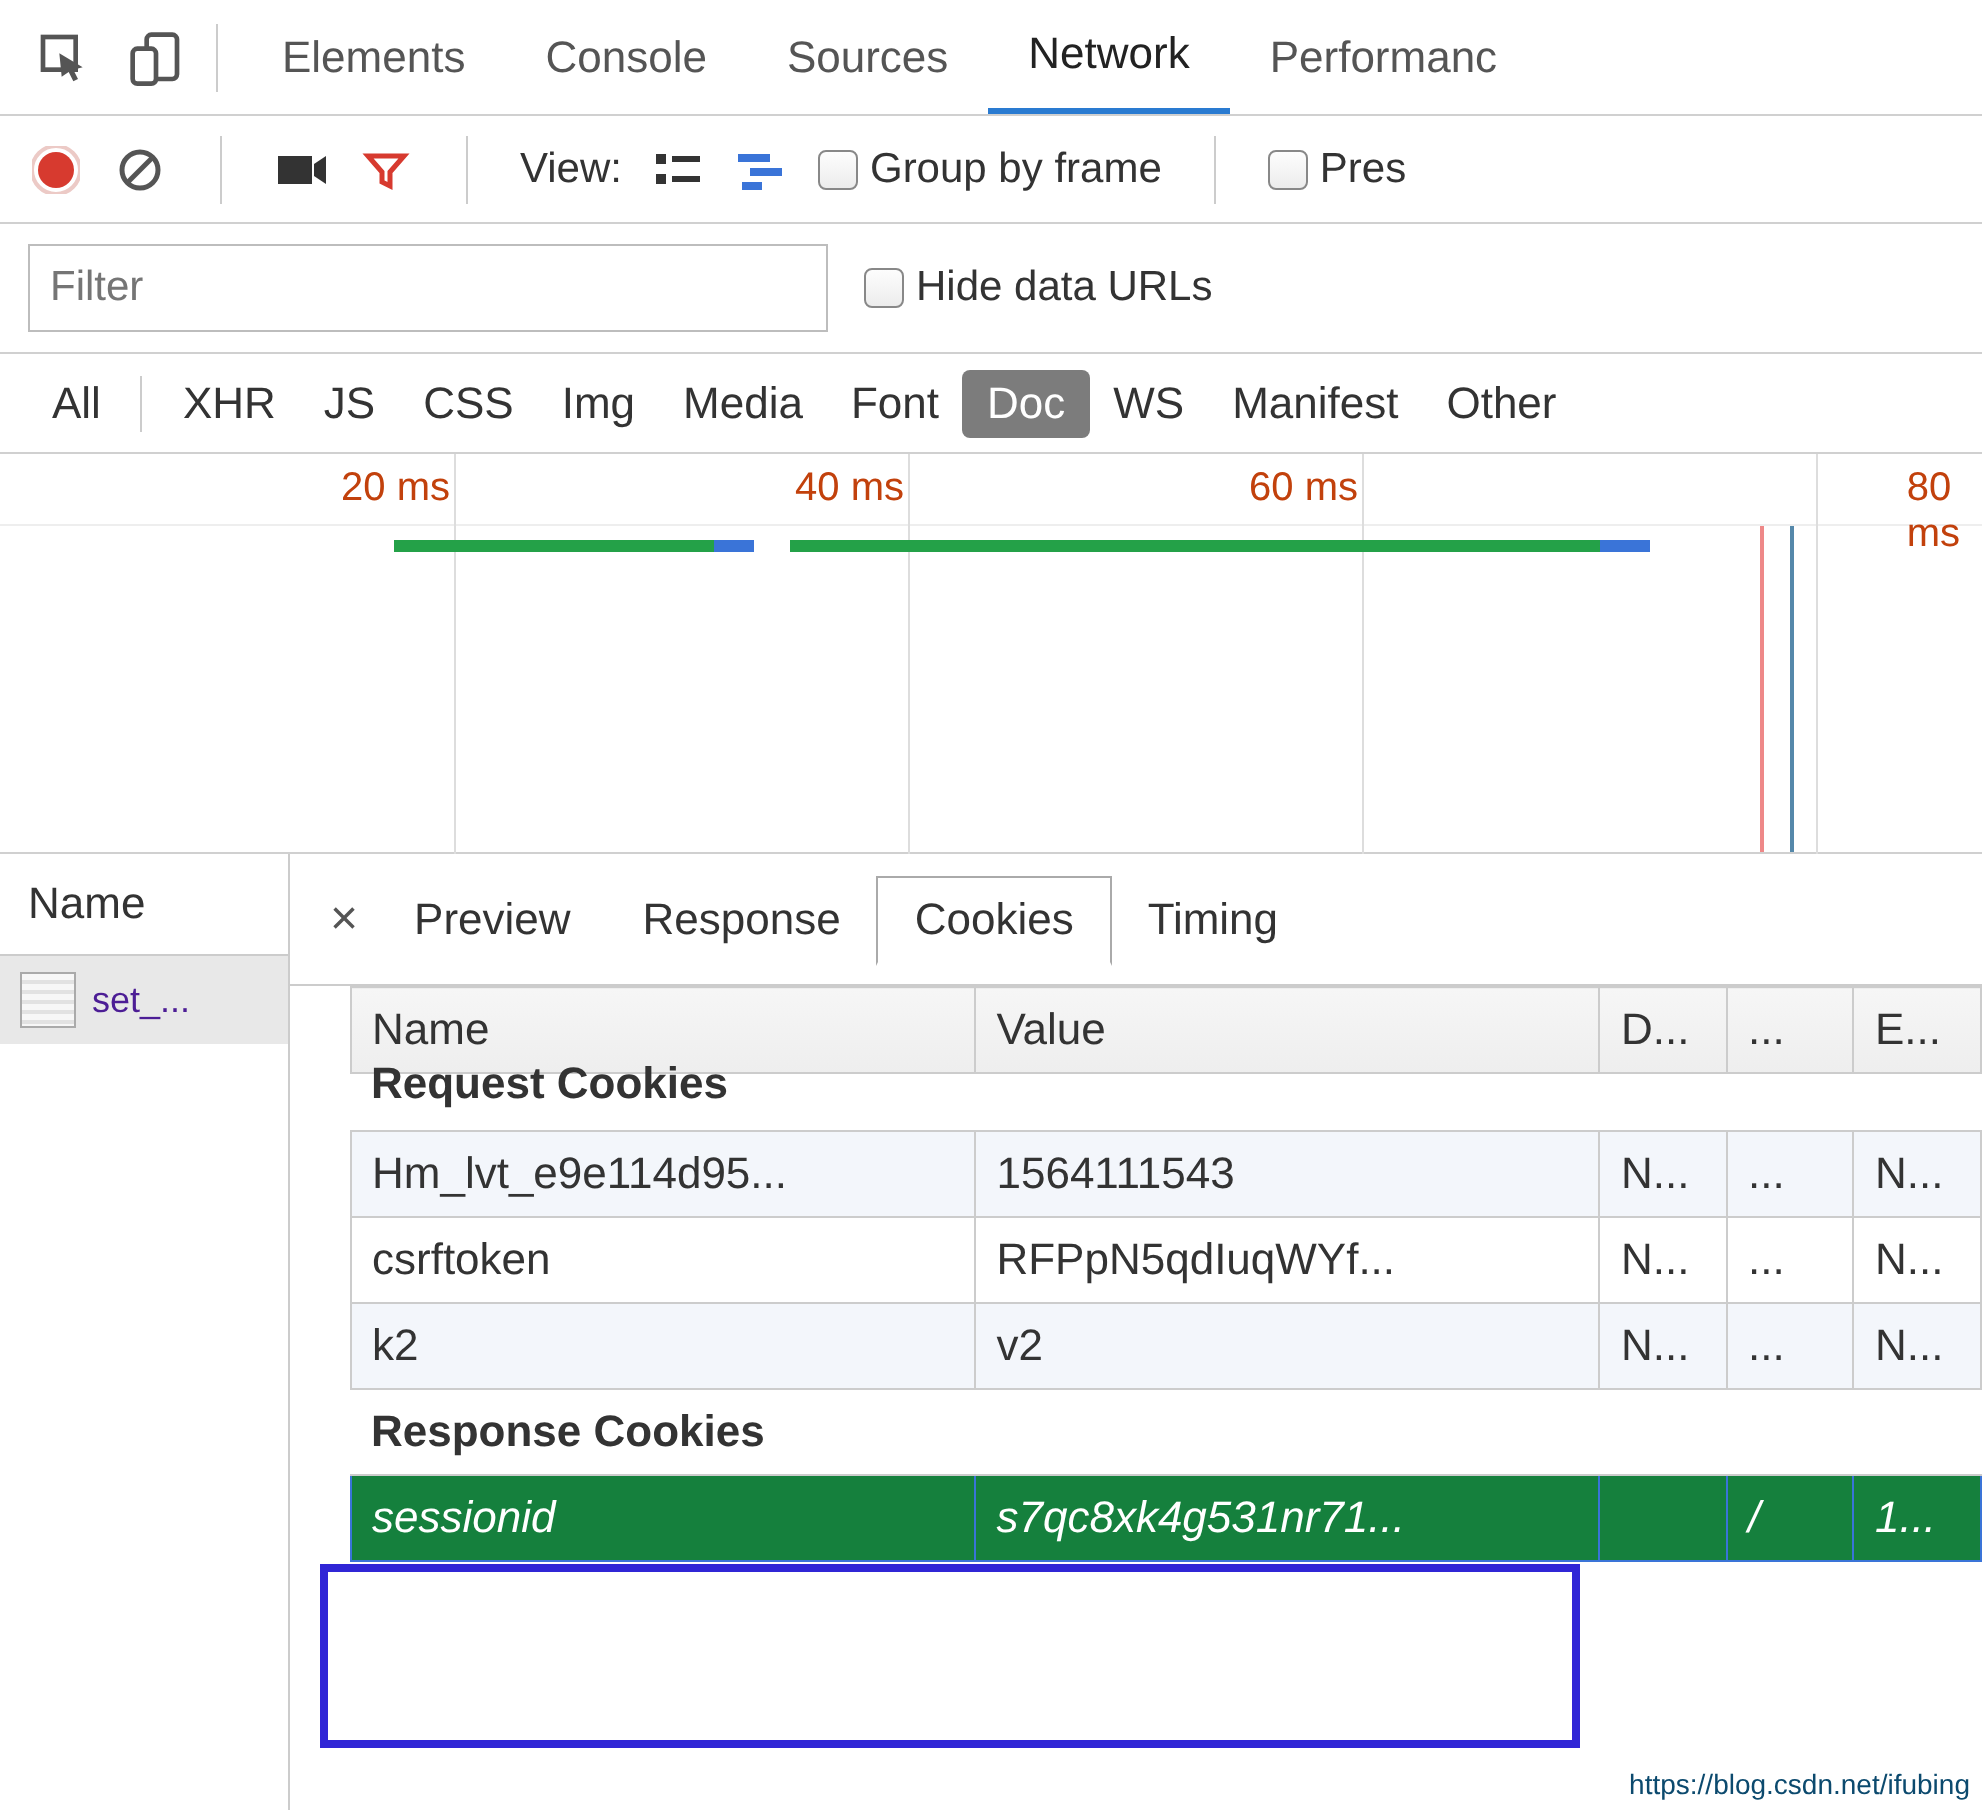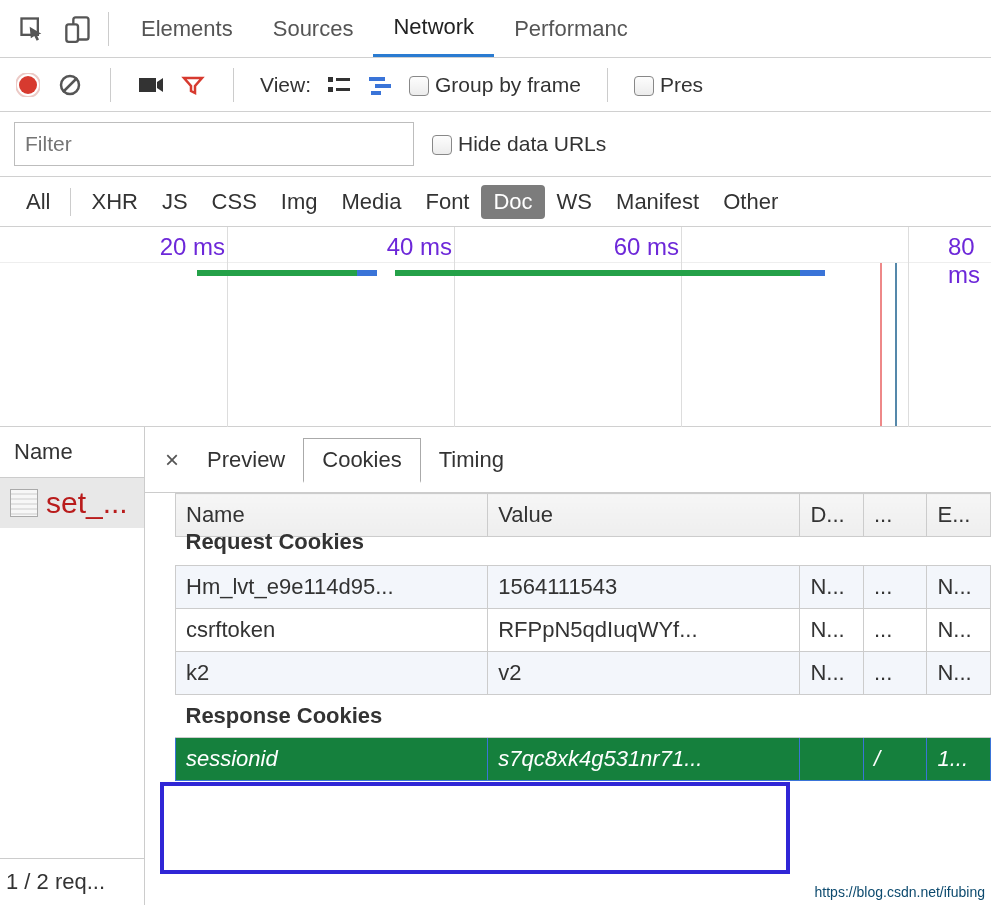--- a/index.html
+++ b/index.html
@@ -96,42 +96,42 @@
   }
   .typesep { width:1px; height:28px; background:#ccc; margin:0 8px; }
 
   .timeline {
     height: 200px;
     border-bottom: 1px solid #d0d0d0;
     position: relative;
   }
   .ticks { display:flex; height:36px; position:relative; border-bottom:1px solid #eee; }
   .tick {
-    position:absolute; top:6px; font-size:24px; color:#6d28d9; transform:translateX(-100%);
+    position:absolute; top:6px; font-size:20px; color:#c2410c; transform:translateX(-100%);
   }
   .tickline { position:absolute; top:0; width:1px; height:200px; background:#ddd; }
   .bars { position:absolute; top:40px; left:0; right:0; height:12px;}
   .bar { position:absolute; height:6px; top:3px; }
   .vline { position:absolute; top:36px; bottom:0; width:2px; }
 
   .split { display:flex; height: calc(906px - 58px - 54px - 66px - 50px - 200px - 0px); justify-content: center; }
   .leftpane {
     width: 145px;
     border-right:1px solid #ccc;
     display:flex; flex-direction:column;
   }
   .leftpane .colhead {
     padding: 12px 14px;
     border-bottom:1px solid #ccc;
     font-size:22px;
   }
   .reqrow {
     display:flex; align-items:center; gap:8px;
     padding: 8px 10px;
-    font-size:30px; color:#b91c1c;
+    font-size:18px; color:#4c1d95;
     background: #e8e8e8;
   }
   .reqicon {
     width:28px;height:28px;border:1px solid #aaa;
     background:repeating-linear-gradient(#f7f7f7,#f7f7f7 3px,#e2e2e2 3px,#e2e2e2 5px);
   }
   .leftpane .footer { margin-top:auto; border-top:1px solid #ccc; padding:10px 6px; font-size:22px; }
 
   .rightpane { flex:1; display:flex; flex-direction:column; }
   .ptabs {
@@ -174,20 +174,21 @@
       </svg>
   </div>
   <div class="tab-icon" style="margin-left:10px">
     <svg width="28" height="28" viewBox="0 0 24 24" fill="none" stroke="#555" stroke-width="2">
         <rect x="8" y="2" width="13" height="19" rx="2"></rect>
         <rect x="2" y="8" width="10" height="15" rx="2" fill="#fff"></rect>
       </svg>
   </div>
   <div class="vsep"></div>
   <div class="tabbtn">Elements</div>
+  <div class="tabbtn">Console</div>
   <div class="tabbtn">Sources</div>
   <div class="tabbtn active">Network</div>
   <div class="tabbtn">Performanc</div>
 </div>
 
 <div class="toolbar">
   <div class="tb-icon">
     <svg width="24" height="24">
         <circle cx="12" cy="12" r="9" fill="#d73a2f"></circle>
         <circle cx="12" cy="12" r="12" fill="none" stroke="#eccac6" stroke-width="2"></circle>
@@ -274,27 +275,27 @@
   <div class="vline" style="left:895px;background:#58a;"></div>
 </div>
 
 <div class="split">
   <div class="leftpane">
     <div class="colhead">Name</div>
     <div class="reqrow">
       <div class="reqicon"></div>
       <span>set_...</span>
     </div>
-    <div class="footer">1 / 2 req...</div>
   </div>
 
   <div class="rightpane">
     <div class="ptabs">
       <span class="closex">×</span>
       <span class="ptab">Preview</span>
+      <span class="ptab">Response</span>
       <span class="ptab active">Cookies</span>
       <span class="ptab">Timing</span>
     </div>
 
     <div class="tablewrap">
     <table class="cookies">
       <colgroup>
         <col style="width:295px">
             <col style="width:295px">
             <col style="width:60px">

